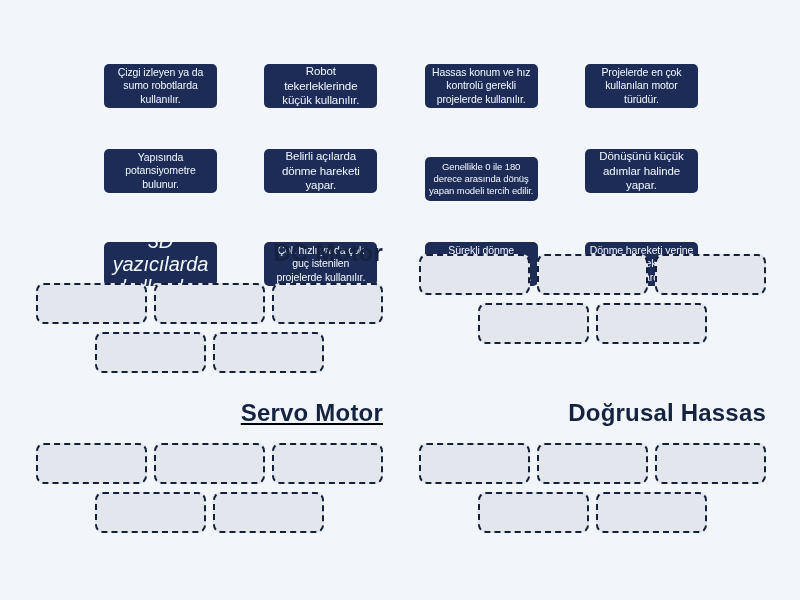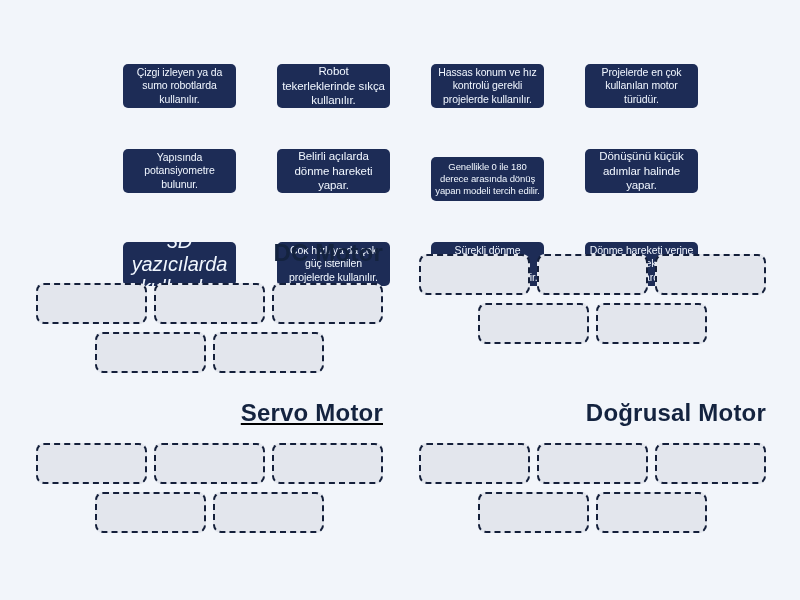--- a/index.html
+++ b/index.html
@@ -21,21 +21,21 @@
 
   
   .cards-pool{
     position:absolute;
     left:104px; top:64px;
     width:594px;
     display:flex;
     flex-wrap:wrap;
     column-gap:6px;
     row-gap:5px;
-    justify-content:flex-end;
+    justify-content:space-between;
     gap:41px;
   }
   .card{
     width:113px;
     height:44px;
     background:var(--card-bg);
     color:var(--card-text);
     border-radius:5px;
     display:flex;
     align-items:center;
@@ -83,21 +83,21 @@
     background:var(--slot-bg);
     border:2px dashed var(--slot-border);
     border-radius:8px;
   }
 </style>
 </head>
 <body>
 
 <div class="cards-pool">
   <div class="card fs-sm">Çizgi izleyen ya da sumo robotlarda kullanılır.</div>
-  <div class="card fs-md">Robot tekerleklerinde sıkça kullanılır.</div>
+  <div class="card fs-md">Robot tekerleklerinde küçük kullanılır.</div>
   <div class="card fs-sm">Hassas konum ve hız kontrolü gerekli projelerde kullanılır.</div>
   <div class="card fs-sm">Projelerde en çok kullanılan motor türüdür.</div>
   <div class="card fs-sm">Yapısında potansiyometre bulunur.</div>
   <div class="card fs-md">Belirli açılarda dönme hareketi yapar.</div>
   <div class="card fs-xs">Genellikle 0 ile 180 derece arasında dönüş yapan modeli tercih edilir.</div>
   <div class="card fs-md">Dönüşünü küçük adımlar halinde yapar.</div>
   <div class="card fs-lg">3D yazıcılarda kullanılır.</div>
   <div class="card fs-sm">Çok hızlı ya da çok güç istenilen projelerde kullanılır.</div>
   <div class="card fs-sm">Sürekli dönme hareketi gerektiren projelerde tercih edilir.</div>
   <div class="card fs-sm">Dönme hareketi yerine ileri geri hareket eden motorlardır.</div>
@@ -135,21 +135,21 @@
     <div class="slot"></div>
     <div class="slot"></div>
   </div>
   <div class="slot-row second">
     <div class="slot"></div>
     <div class="slot"></div>
   </div>
 </div>
 
 <div class="group group-dogrusal">
-  <div class="group-title">Doğrusal Motor</div>
+  <div class="group-title">Doğrusal Hassas</div>
   <div class="slot-row first">
     <div class="slot"></div>
     <div class="slot"></div>
     <div class="slot"></div>
   </div>
   <div class="slot-row second">
     <div class="slot"></div>
     <div class="slot"></div>
   </div>
 </div>

